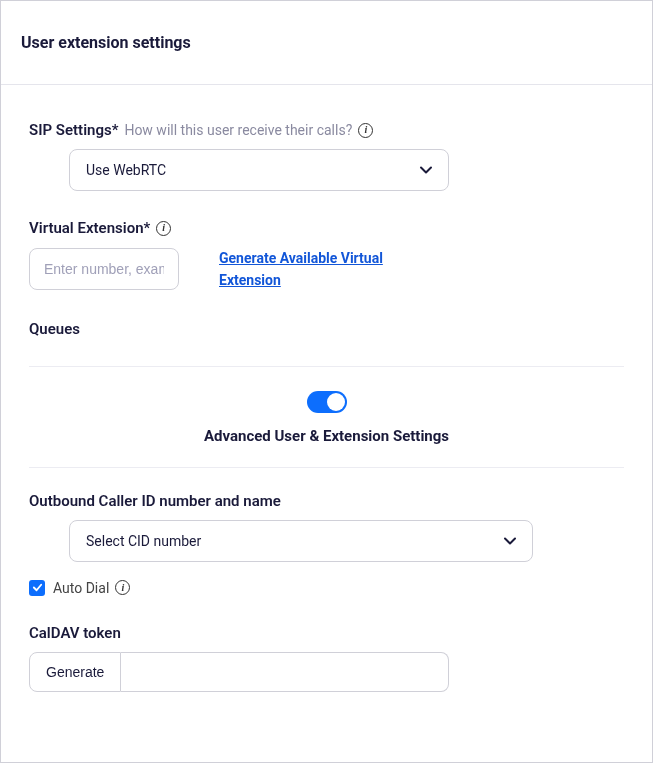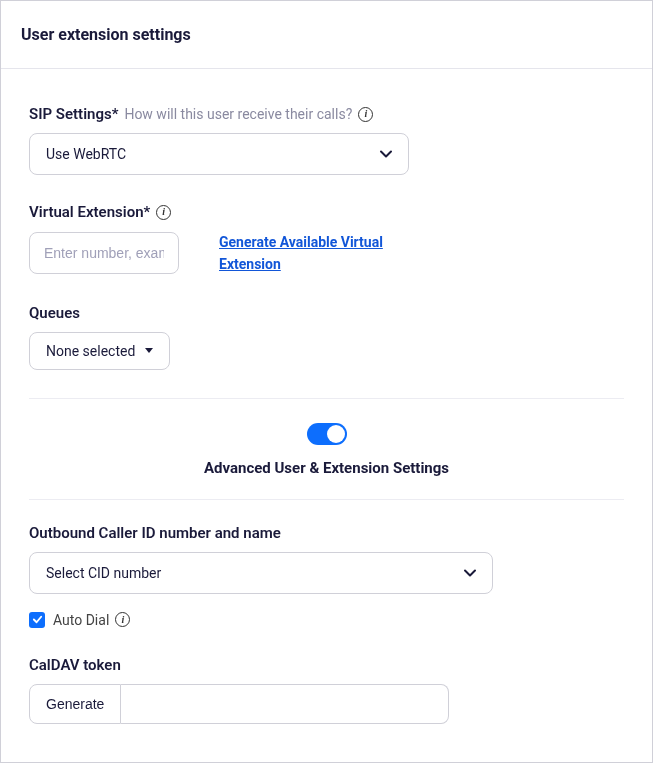--- a/index.html
+++ b/index.html
@@ -8,21 +8,21 @@
     background: #fff;
     color: #1a1a3a;
   }
   .panel {
     width: 653px;
     height: 763px;
     border: 1px solid #d0d0d8;
     background: #fff;
   }
   .panel-header {
-    padding: 24px 20px;
+    padding: 32px 20px;
     border-bottom: 1px solid #e5e5ec;
   }
   .panel-title {
     font-size: 16px;
     font-weight: 700;
     color: #1a1a3a;
   }
   .panel-body {
     padding: 36px 28px 20px 28px;
   }
@@ -61,20 +61,21 @@
   .select-box {
     position: relative;
     width: 380px;
     border: 1px solid #d0d0d8;
     border-radius: 8px;
     padding: 12px 40px 12px 16px;
     font-size: 14px;
     color: #1a1a3a;
     background: #fff;
     cursor: pointer;
+    margin-left: 40px;
   }
   .select-box.wide { width: 464px; }
   .chevron {
     position: absolute;
     right: 14px;
     top: 50%;
     transform: translateY(-50%);
   }
   .chevron svg { display:block; }
   .ve-row {
@@ -232,24 +233,20 @@
         <span class="info-icon">i</span>
       </div>
       <div class="ve-row">
         <input type="text" class="text-input" placeholder="Enter number, example 1234" style="">
         <div class="link-button">Generate Available Virtual Extension</div>
       </div>
     </div>
 
     <div class="field-group">
       <div class="field-label">Queues</div>
-      <div class="dropdown-btn">
-        <span>None selected</span>
-        <span class="caret"></span>
-      </div>
     </div>
 
     <hr class="separator">
 
     <div class="toggle-row">
       <div class="toggle">
         <div class="knob"></div>
       </div>
       <div class="toggle-label">Advanced User &amp; Extension Settings</div>
     </div>

